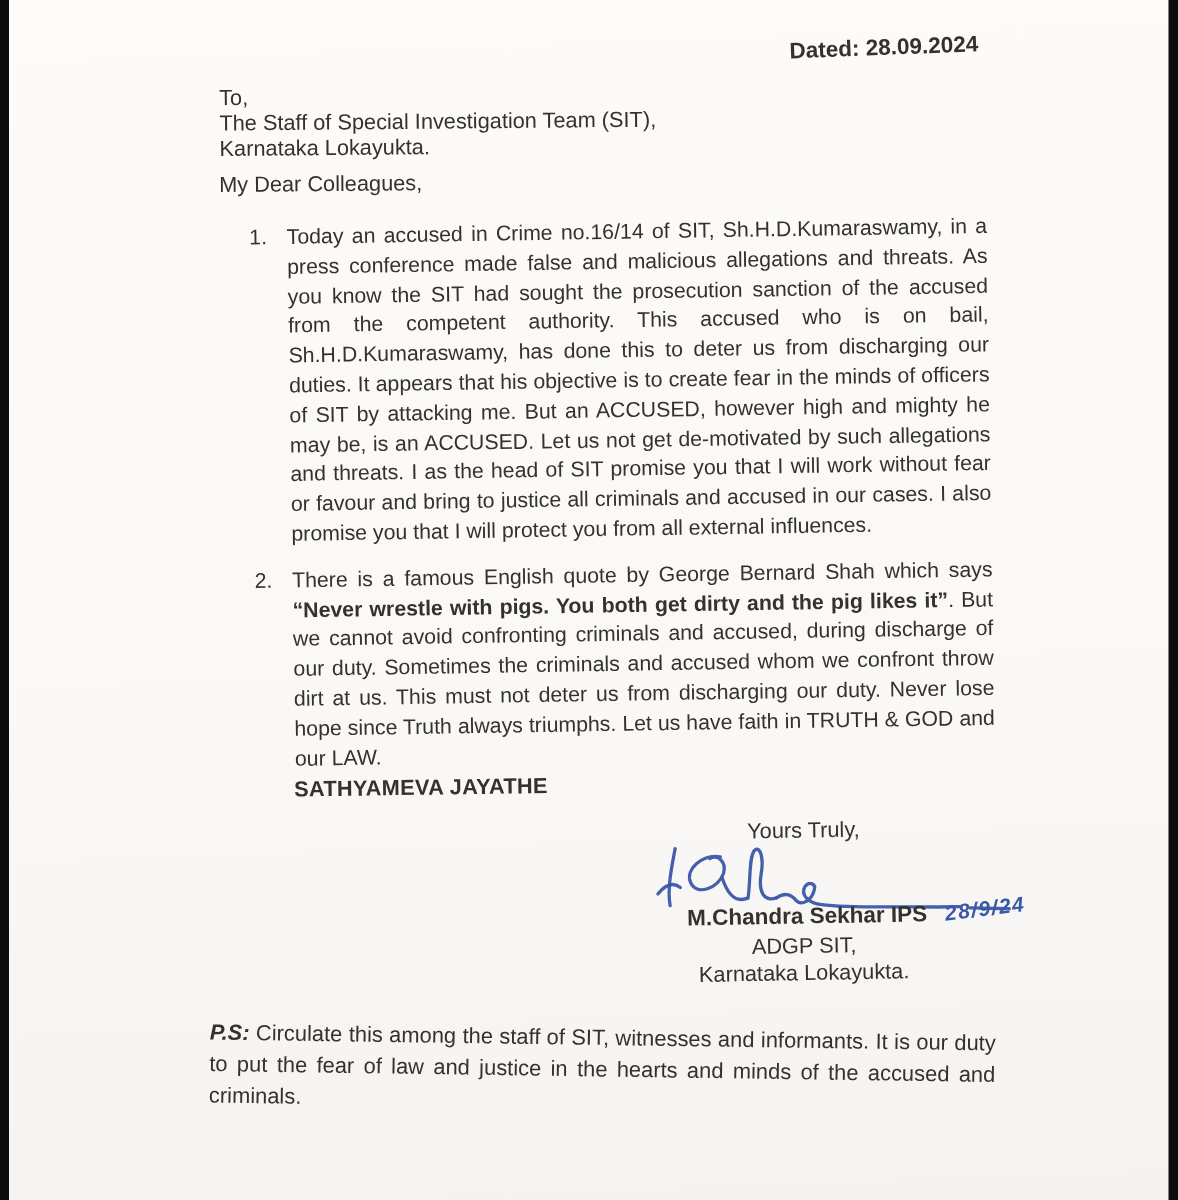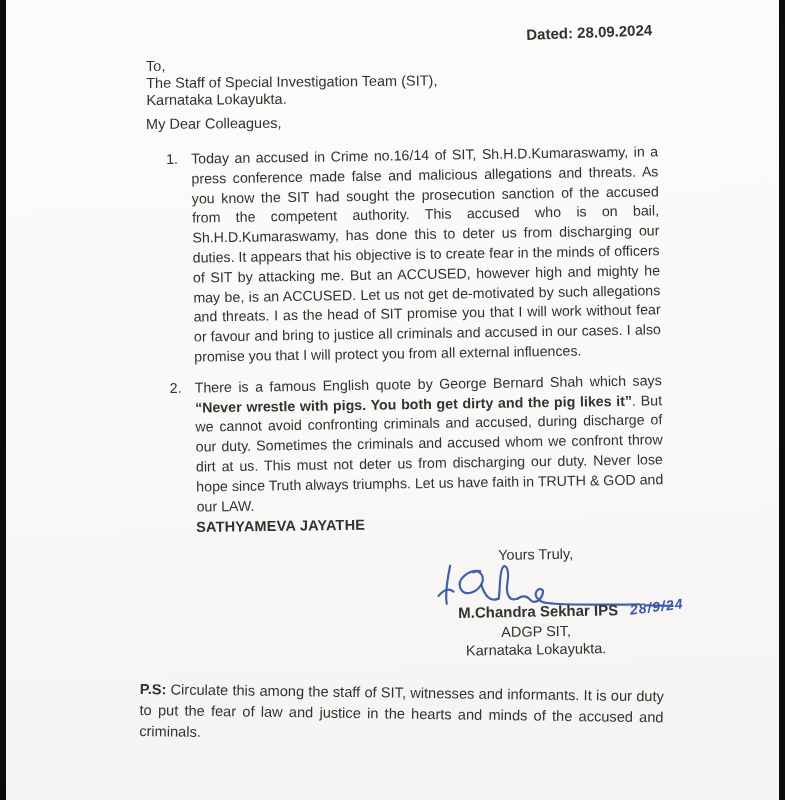--- a/index.html
+++ b/index.html
@@ -67,21 +67,21 @@
   }
   .org{
     left:380px;top:644px;width:300px;text-align:center;font-size:14.5px;
     transform:rotate(-1deg);transform-origin:left top;
   }
   .ps{
     left:134px;top:679px;width:524px;
     font-size:14.6px;line-height:21px;text-align:justify;
     transform:rotate(0.8deg);transform-origin:left top;
   }
-  .ps b{font-weight:bold;}
+  .ps b{font-weight:bold;font-style:italic;}
 </style>
 </head>
 <body>
 
 <div class="paper">
 
   <div class="date">Dated: 28.09.2024</div>
 
   <div class="recipient">
     <div>To,</div>

